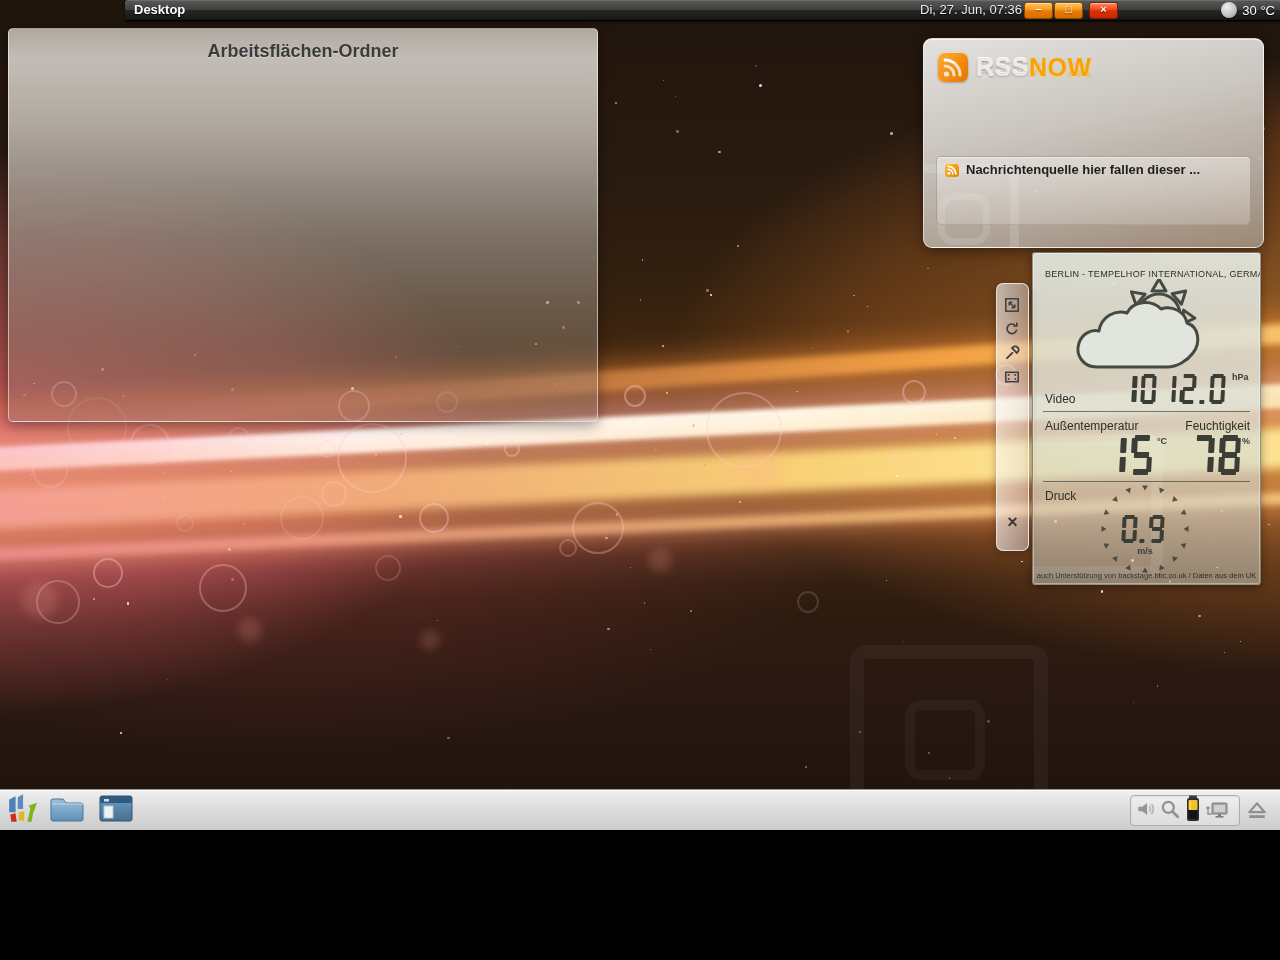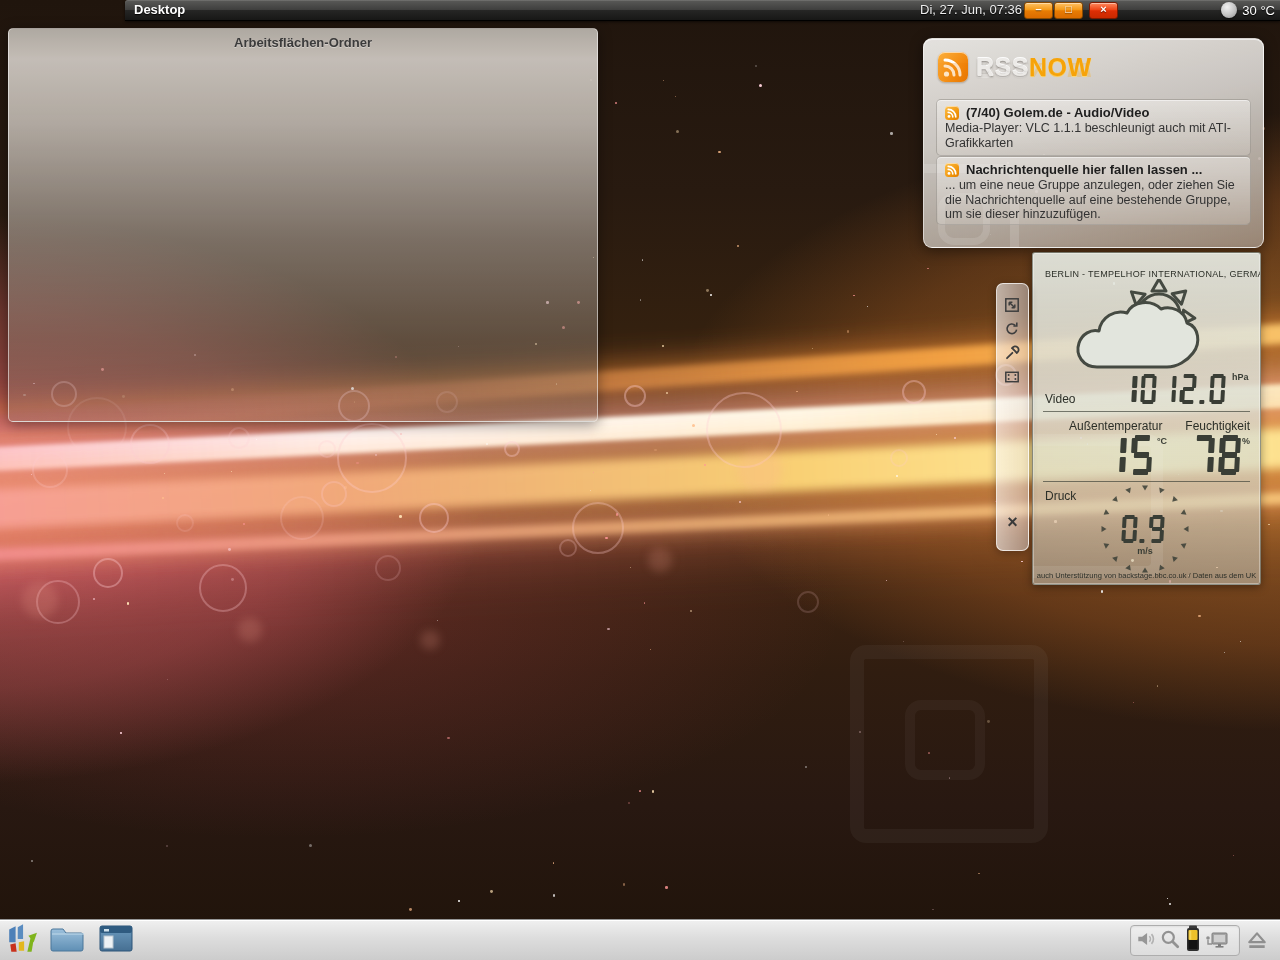--- a/index.html
+++ b/index.html
@@ -1,16 +1,16 @@
 <!DOCTYPE html>
 <html><head>
 <meta charset="utf-8">
 <style>
   html,body{margin:0;padding:0;background:#000;}
-  .stage{position:relative;width:1280px;height:960px;overflow:hidden;
+  .stage{position:relative;width:1280px;height:830px;overflow:hidden;
          font-family:"Liberation Sans","DejaVu Sans",sans-serif;}
 
   
   .wallpaper{position:absolute;inset:0;
     background:
       radial-gradient(700px 380px at -3% 52%, rgba(255,110,125,0.62), rgba(255,110,125,0.28) 50%, rgba(255,110,125,0) 75%),
       radial-gradient(900px 430px at 103% 44%, rgba(255,160,60,0.50), rgba(255,140,50,0.22) 52%, rgba(255,140,50,0) 72%),
       radial-gradient(800px 320px at 22% 64%, rgba(210,70,90,0.25), rgba(210,70,90,0) 70%),
       linear-gradient(180deg,#20150d 0%,#281a10 20%,#33200f 34%,#45290f 46%,#3f2412 58%,#301d10 70%,#281811 84%,#1f1309 100%);}
   .beam{position:absolute;left:-90px;width:1480px;}
@@ -52,21 +52,21 @@
   .moon{width:16px;height:16px;border-radius:50%;
     background:radial-gradient(circle at 38% 32%, #f0f0f0, #c3c3c3 55%, #8f8f8f);box-shadow:0 1px 2px rgba(0,0,0,0.5);}
   .tb-temp{font-size:13px;color:#fff;text-shadow:0 1px 1px #000;}
 
   
   .folderview{position:absolute;left:8px;top:28px;width:588px;height:392px;z-index:5;
     border:1px solid rgba(250,250,250,0.55);border-radius:5px;
     background:linear-gradient(180deg, rgba(183,177,170,0.95) 0px, rgba(208,202,195,0.93) 30px,
       rgba(199,192,184,0.86) 95px, rgba(172,162,152,0.62) 210px, rgba(152,137,124,0.44) 310px, rgba(142,122,110,0.30) 100%);
     box-shadow:0 3px 14px rgba(0,0,0,0.4);}
-  .folderview .fv-title{padding-top:6px;text-align:center;font-size:13px;font-weight:bold;color:#3b3b3b;
+  .folderview .fv-title{padding-top:12px;text-align:center;font-size:18px;font-weight:bold;color:#3b3b3b;
     text-shadow:0 1px 0 rgba(255,255,255,0.35);}
 
   
   .rssnow{position:absolute;left:923px;top:38px;width:339px;height:208px;z-index:5;overflow:hidden;
     border-radius:9px;border:1px solid rgba(255,255,255,0.65);
     background:linear-gradient(168deg, rgba(236,234,231,0.96) 0%, rgba(216,212,207,0.92) 40%,
       rgba(193,186,178,0.85) 72%, rgba(172,161,150,0.72) 100%);
     box-shadow:0 3px 14px rgba(0,0,0,0.45), inset 0 1px 0 rgba(255,255,255,0.6);}
   .rss-logo-row{position:absolute;left:14px;top:13px;display:flex;align-items:center;gap:8px;}
   .rss-bigicon{width:30px;height:30px;border-radius:7px;flex:0 0 auto;
@@ -333,42 +333,30 @@
             <path d="M7 14 a9 9 0 0 1 9 9" stroke="#fff" stroke-width="3" fill="none" stroke-linecap="round"></path>
             <path d="M7 8 a15 15 0 0 1 15 15" stroke="#fff" stroke-width="3" fill="none" stroke-linecap="round"></path>
           </svg></span>
       <span class="rss-logo-text"><span class="p1">RSS</span><span class="p2">NOW</span></span>
     </div>
     <div class="rss-reflect">
       <span class="rss-bigicon" style="width:30px;height:30px;"></span>
       <span class="rss-logo-text"><span class="p1">RSS</span><span class="p2">NOW</span></span>
     </div>
 
-    <div class="rss-card c1">
-      <div class="rss-head">
-        <span class="rss-smicon"><svg width="14" height="14" viewBox="0 0 14 14">
-              <circle cx="4" cy="10.4" r="1.4" fill="#fff"></circle>
-              <path d="M3.2 6.4 a4.6 4.6 0 0 1 4.6 4.6" stroke="#fff" stroke-width="1.6" fill="none" stroke-linecap="round"></path>
-              <path d="M3.2 3.4 a7.6 7.6 0 0 1 7.6 7.6" stroke="#fff" stroke-width="1.6" fill="none" stroke-linecap="round"></path>
-            </svg></span>
-        <span class="rss-title">(7/40) Golem.de - Audio/Video</span>
-      </div>
-      <div class="rss-body">Media-Player: VLC 1.1.1 beschleunigt auch mit ATI-Grafikkarten</div>
-    </div>
 
     <div class="rss-card c2">
       <div class="rss-head">
         <span class="rss-smicon"><svg width="14" height="14" viewBox="0 0 14 14">
               <circle cx="4" cy="10.4" r="1.4" fill="#fff"></circle>
               <path d="M3.2 6.4 a4.6 4.6 0 0 1 4.6 4.6" stroke="#fff" stroke-width="1.6" fill="none" stroke-linecap="round"></path>
               <path d="M3.2 3.4 a7.6 7.6 0 0 1 7.6 7.6" stroke="#fff" stroke-width="1.6" fill="none" stroke-linecap="round"></path>
             </svg></span>
-        <span class="rss-title">Nachrichtenquelle hier fallen lassen ...</span>
-      </div>
-      <div class="rss-body">... um eine neue Gruppe anzulegen, oder ziehen Sie die Nachrichtenquelle auf eine bestehende Gruppe, um sie dieser hinzuzufügen.</div>
+        <span class="rss-title">Nachrichtenquelle hier fallen dieser ...</span>
+      </div>
     </div>
   </div>
 
   <div class="handle">
     <span class="h-ic" style="top:13px;"><svg width="16" height="16" viewBox="0 0 16 16" stroke="#3e3e3e" stroke-width="1.5" fill="none">
           <rect x="1.8" y="1.8" width="12.4" height="12.4"></rect>
           <path d="M5.2 5.2 l5.6 5.6 M5.2 5.2 h3.2 M5.2 5.2 v3.2 M10.8 10.8 h-3.2 M10.8 10.8 v-3.2"></path>
         </svg></span>
     <span class="h-ic" style="top:37px;"><svg width="16" height="16" viewBox="0 0 16 16" stroke="#3e3e3e" stroke-width="1.6" fill="none">
           <path d="M12.6 8.6 a4.8 4.8 0 1 1 -1.4 -4.2"></path>
@@ -440,21 +428,21 @@
           <i class="sg" style="left: 11.4px; top: 16.26px; width: 4.2px; height: 11.43px;"></i>
           <i class="sg" style="left: 2.31px; top: 25.8px; width: 10.98px; height: 4.2px;"></i>
           <i class="sg" style="left: 0px; top: 16.26px; width: 4.2px; height: 11.43px;"></i>
           <i class="sg" style="left: 0px; top: 2.31px; width: 4.2px; height: 11.43px;"></i>
         </span>
       </div>
     <span class="lw-unit" style="left:199px;top:119px;">hPa</span>
     <span class="lw-label" style="left:12px;top:139px;">Video</span>
     <div class="lw-sep" style="top:158px;"></div>
 
-    <span class="lw-label" style="left:12px;top:166px;margin-left:24px;">Außentemperatur</span>
+    <span class="lw-label" style="left:12px;top:166px;">Außentemperatur</span>
     <span class="lw-label" style="right:10px;top:166px;">Feuchtigkeit</span>
     <div class="lcd" style="top: 182px; left: 72px; height: 40px;">
         <span class="dg" style="width: 20.8px; height: 40px; margin-right: 5.6px;">
           <i class="sg" style="left: 15.2px; top: 3.08px; width: 5.6px; height: 15.24px;"></i>
           <i class="sg" style="left: 15.2px; top: 21.68px; width: 5.6px; height: 15.24px;"></i>
         </span>
         <span class="dg" style="width: 20.8px; height: 40px; margin-right: 5.6px;">
           <i class="sg" style="left: 3.08px; top: 0px; width: 14.64px; height: 5.6px;"></i>
           <i class="sg" style="left: 15.2px; top: 21.68px; width: 5.6px; height: 15.24px;"></i>
           <i class="sg" style="left: 3.08px; top: 34.4px; width: 14.64px; height: 5.6px;"></i>

